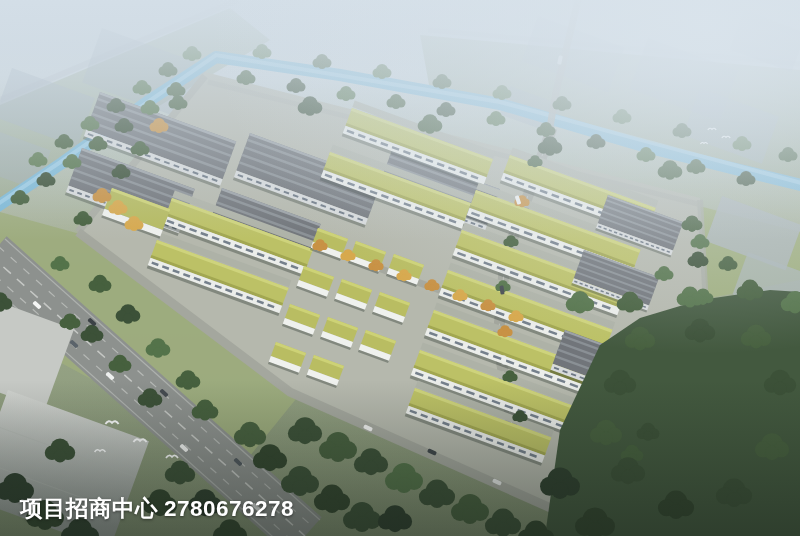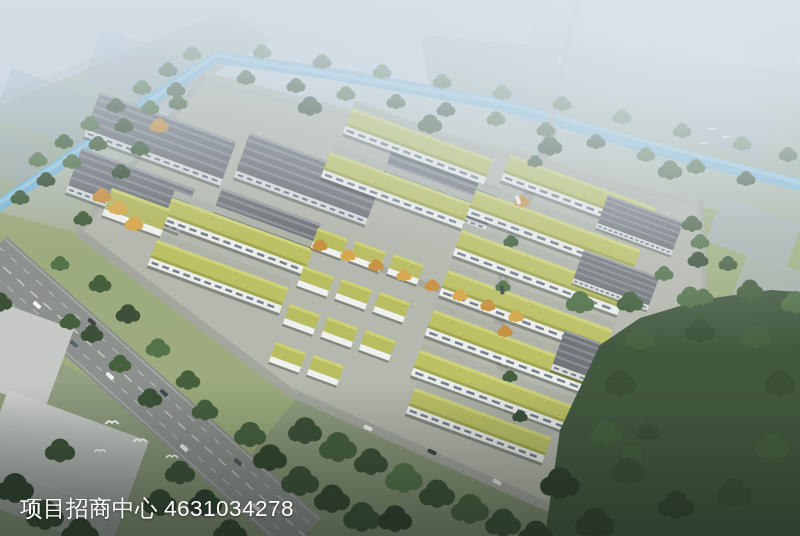--- a/index.html
+++ b/index.html
@@ -6,21 +6,21 @@
   .stage{
     position:relative;width:800px;height:536px;overflow:hidden;
     background:#aab4a8;font-family:"Liberation Sans",sans-serif;
   }
   .stage svg{position:absolute;left:0;top:0;display:block;}
   .caption{
     position:absolute;left:20px;top:493px;z-index:10;
     color:#ffffff;font-size:22.5px;letter-spacing:.5px;font-weight:400;
     text-shadow:0 1px 3px rgba(0,0,0,.5);white-space:nowrap;
   }
-  .caption span{margin-right:6px;}
+  .caption span{margin-right:6px;font-weight:bold;}
 </style>
 </head>
 <body>
 
 <div class="stage">
 <svg width="800" height="536" viewBox="0 0 800 536">
   <defs>
     <linearGradient id="base" x1="0" y1="0" x2="0" y2="1">
       <stop offset="0" stop-color="#c3cfd8"></stop>
           <stop offset=".14" stop-color="#c9d4da"></stop>
@@ -375,15 +375,15 @@
     <use href="#bird" transform="translate(172,458) scale(1)"></use>
     <use href="#bird" transform="translate(100,452) scale(.9)"></use>
   </g>
 
   <rect x="0" y="0" width="800" height="240" fill="url(#hazeTop)"></rect>
   <rect x="0" y="0" width="800" height="536" fill="url(#hazeTR)"></rect>
   <rect x="0" y="380" width="800" height="156" fill="url(#bottomShade)"></rect>
 </svg>
 
 <div class="caption">
-  <span>项目招商中心</span><span>4631034278</span>
+  <span>项目招商中心</span><span>2780676278</span>
 </div>
 </div>
 
 </body></html>

